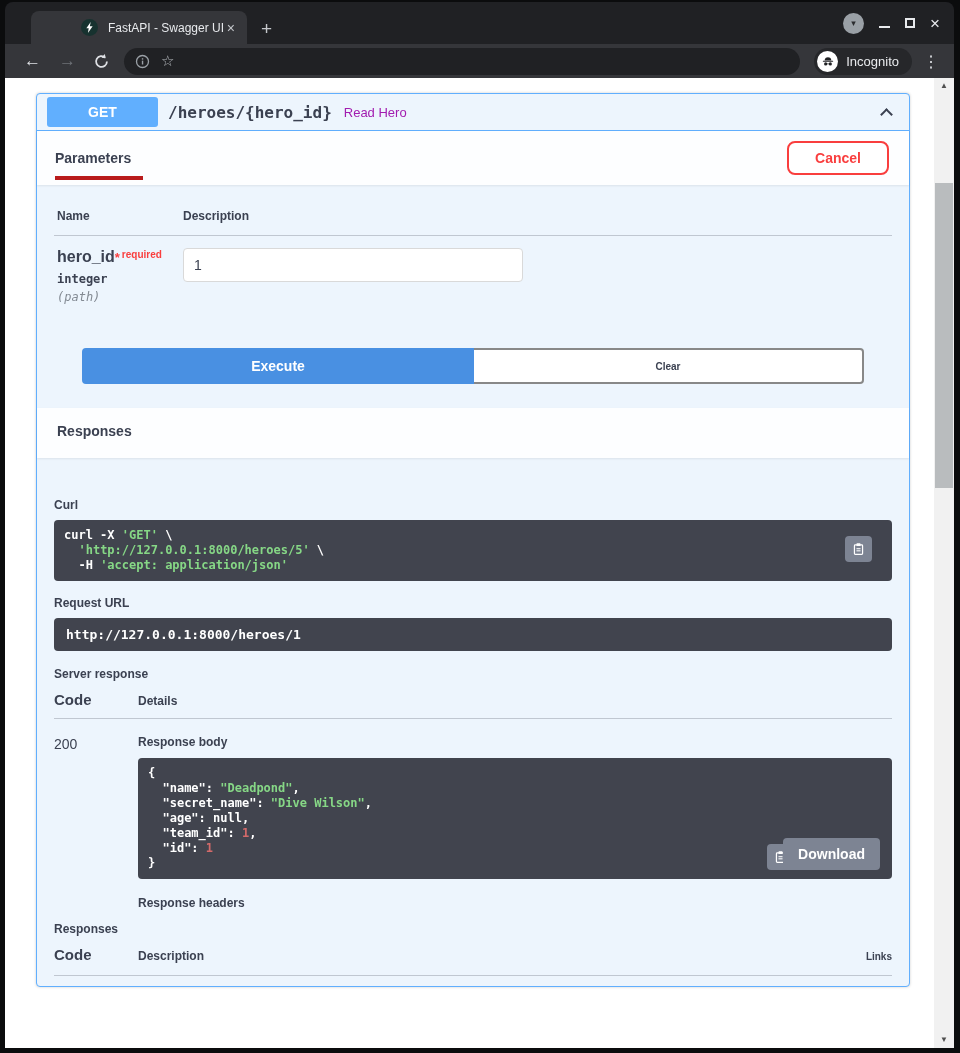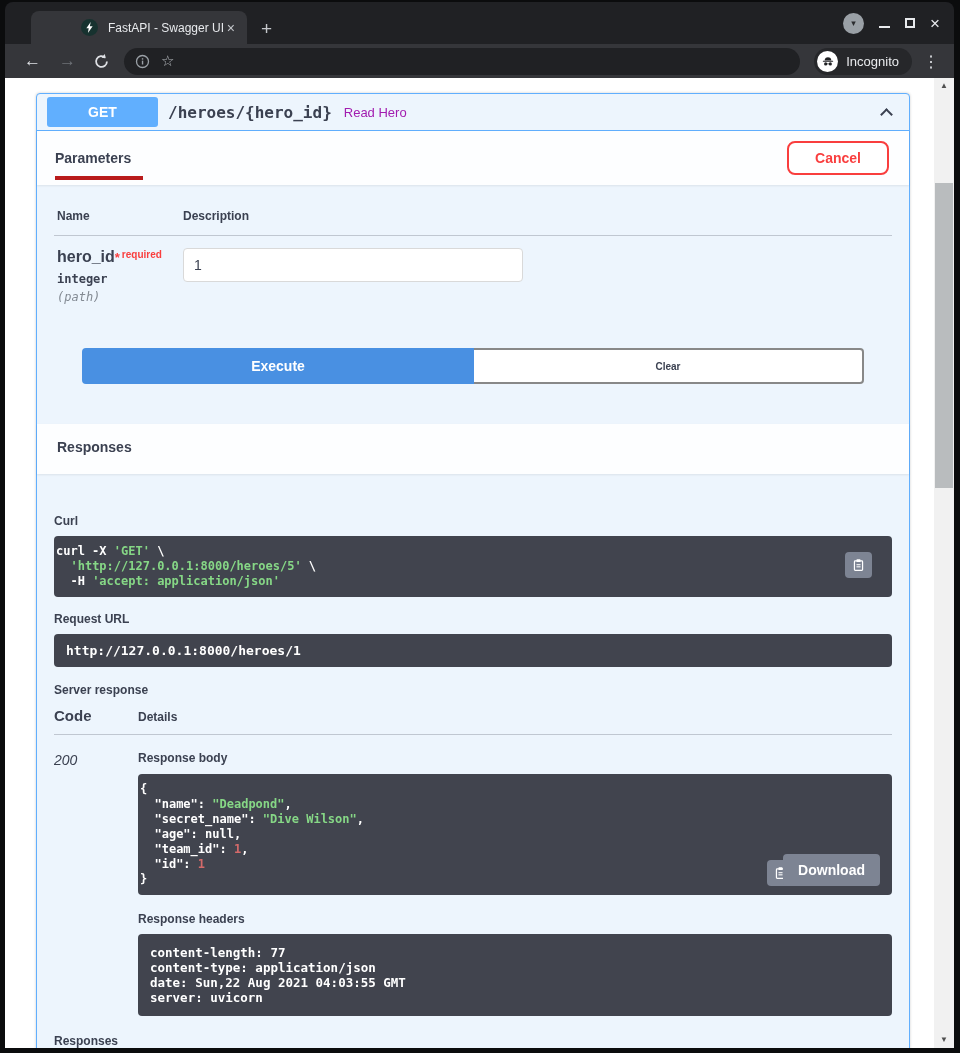--- a/index.html
+++ b/index.html
@@ -49,57 +49,57 @@
   .method-badge { background:#61affe; color:#fff; font-weight:bold; font-size:14px; width:111px; text-align:center; padding:7px 0; border-radius:3px; flex:none; }
   .op-path { font-family:"DejaVu Sans Mono", monospace; font-weight:bold; font-size:16px; color:#3b4151; margin-left:10px; }
   .op-summary { font-size:13px; color:#a21caf; margin-left:12px; flex:1; }
   .chevron-up { width:9px; height:9px; border-top:2px solid #3b4151; border-right:2px solid #3b4151; transform:rotate(-45deg); margin:4px 8px 0 0; }
 
   .section-header { background:rgba(255,255,255,.85); display:flex; align-items:center; justify-content:space-between; padding:10px 20px 0 20px; min-height:52px; box-shadow:0 1px 2px rgba(0,0,0,.08); }
   .section-title { font-size:14px; font-weight:bold; color:#3b4151; }
   .tab-title-underline { display:inline-block; padding:4px 12px 10px 0; margin-left:-2px; border-bottom:4px solid #b91c1c; }
   .cancel-btn { border:2px solid #f93e3e; color:#f93e3e; background:#fff; font-weight:bold; font-size:14px; padding:7px 26px; border-radius:8px; margin-bottom:10px; }
 
-  .params-area { padding:18px 17px 40px 17px; }
+  .params-area { padding:18px 17px 24px 17px; }
   .t-head { display:flex; font-size:12px; font-weight:bold; padding:6px 0 12px 3px; border-bottom:1px solid rgba(59,65,81,.25); }
   .t-head .c1 { width:126px; }
   .param-row { display:flex; padding:12px 0 0 3px; }
   .param-meta { width:126px; }
   .param-name { font-size:16px; font-weight:bold; color:#3b4151; }
   .required-star { color:#f93e3e; font-size:13px; }
   .required-label { color:#f93e3e; font-size:10px; vertical-align:4px; margin-left:2px; }
   .param-type { font-family:"DejaVu Sans Mono", monospace; font-weight:bold; font-size:12px; margin-top:6px; }
   .param-loc { font-family:"DejaVu Sans Mono", monospace; font-style:italic; font-size:12px; color:#838a93; margin-top:4px; }
   .param-input { width:340px; height:34px; border:1px solid #d9d9d9; border-radius:4px; padding:0 10px; font-size:14px; color:#3b4151; background:#fff; font-family:"Liberation Sans", sans-serif; }
 
   .execute-wrapper { display:flex; padding:44px 28px 0 28px; }
   .execute-btn { flex:1; background:#4990e2; border:2px solid #4990e2; color:#fff; font-weight:bold; font-size:14px; padding:8px 0; border-radius:4px 0 0 4px; }
   .clear-btn { flex:1; background:#fff; border:2px solid #888; border-left:none; color:#3b4151; font-weight:bold; font-size:10px; padding:8px 0; border-radius:0 4px 4px 0; }
 
   .responses-area { padding:16px 17px 10px 17px; }
   .mini-label { font-size:12px; font-weight:bold; color:#3b4151; }
-  .codeblock { background:#41444e; border-radius:4px; padding:8px 2px; margin-top:8px; position:relative;
+  .codeblock { background:#41444e; border-radius:4px; padding:8px 10px; margin-top:8px; position:relative;
                font-family:"DejaVu Sans Mono", monospace; font-size:12px; font-weight:bold; color:#fff; line-height:15px; }
   .codeblock .code-line { white-space:pre; }
   .tok-plain { color:#ffffff; }
   .tok-string { color:#86d786; }
   .tok-key { color:#ffffff; }
   .tok-number { color:#d36a6a; }
   .tok-null { color:#ffffff; }
   .copy-btn { position:absolute; right:10px; bottom:9px; width:27px; height:26px; background:#7d8493; border:none; border-radius:4px; display:flex; align-items:center; justify-content:center; }
   .curl-block { min-height:57px; }
   .requrl-block { font-size:13px; padding:9px 12px; margin-bottom:16px; }
   .curl-wrap { margin-bottom:15px;margin-top:24px; }
 
   .srv-label { margin:4px 0 10px 0; }
   .resp-table-head { display:flex; align-items:baseline; padding-bottom:10px; border-bottom:1px solid rgba(59,65,81,.25); }
   .resp-table-head .code-col { width:84px; font-size:15px; font-weight:bold; }
   .resp-table-head .small-col { font-size:12px; font-weight:bold; }
   .resp-row { display:flex; }
-  .resp-code { width:84px; font-size:14px; padding-top:17px;font-style:italic; }
+  .resp-code { width:84px; font-size:14px; padding-top:17px; }
   .resp-details { flex:1; }
   .body-label { margin:16px 0 0 0; display:block; }
   .json-block { margin-top:9px; }
   .dl-btn { position:absolute; right:12px; bottom:9px; background:#7d8493; border:none; border-radius:4px; color:#fff; font-weight:bold; font-size:14px; font-family:"Liberation Sans", sans-serif; padding:8px 15px; }
   .json-copy { right:98px; bottom:9px; }
   .hdr-label { margin:17px 0 0 0; display:block; }
   .hdrs-block { margin-bottom:6px; padding:11px 12px; font-size:12.5px; }
 
   .resp2-label { display:block; margin:12px 0 10px 0; }
   .resp2-head { display:flex; align-items:baseline; padding-bottom:12px; border-bottom:1px solid rgba(59,65,81,.25); }
@@ -251,26 +251,20 @@
                   <svg width="13" height="14" viewBox="0 0 16 16">
                       <rect x="3" y="3" width="10" height="11.5" rx="1" fill="none" stroke="#ffffff" stroke-width="1.5"></rect>
                       <rect x="5.5" y="1" width="5" height="3.4" rx="0.7" fill="#ffffff"></rect>
                       <rect x="5.5" y="7" width="5" height="1.3" fill="#ffffff"></rect>
                       <rect x="5.5" y="9.6" width="5" height="1.3" fill="#ffffff"></rect>
                     </svg>
                 </button>
                 <button class="dl-btn">Download</button>
               </div>
               <span class="mini-label hdr-label">Response headers</span>
-              <div class="codeblock hdrs-block">
-                  <div class="code-line">content-length: 77</div>
-                  <div class="code-line">content-type: application/json</div>
-                  <div class="code-line">date: Sun,22 Aug 2021 04:03:55 GMT</div>
-                  <div class="code-line">server: uvicorn</div>
-                </div>
             </div>
           </div>
 
           <span class="mini-label resp2-label">Responses</span>
           <div class="resp2-head">
             <span class="code-col">Code</span>
             <span class="desc-col">Description</span>
             <span class="links-col">Links</span>
           </div>
 

